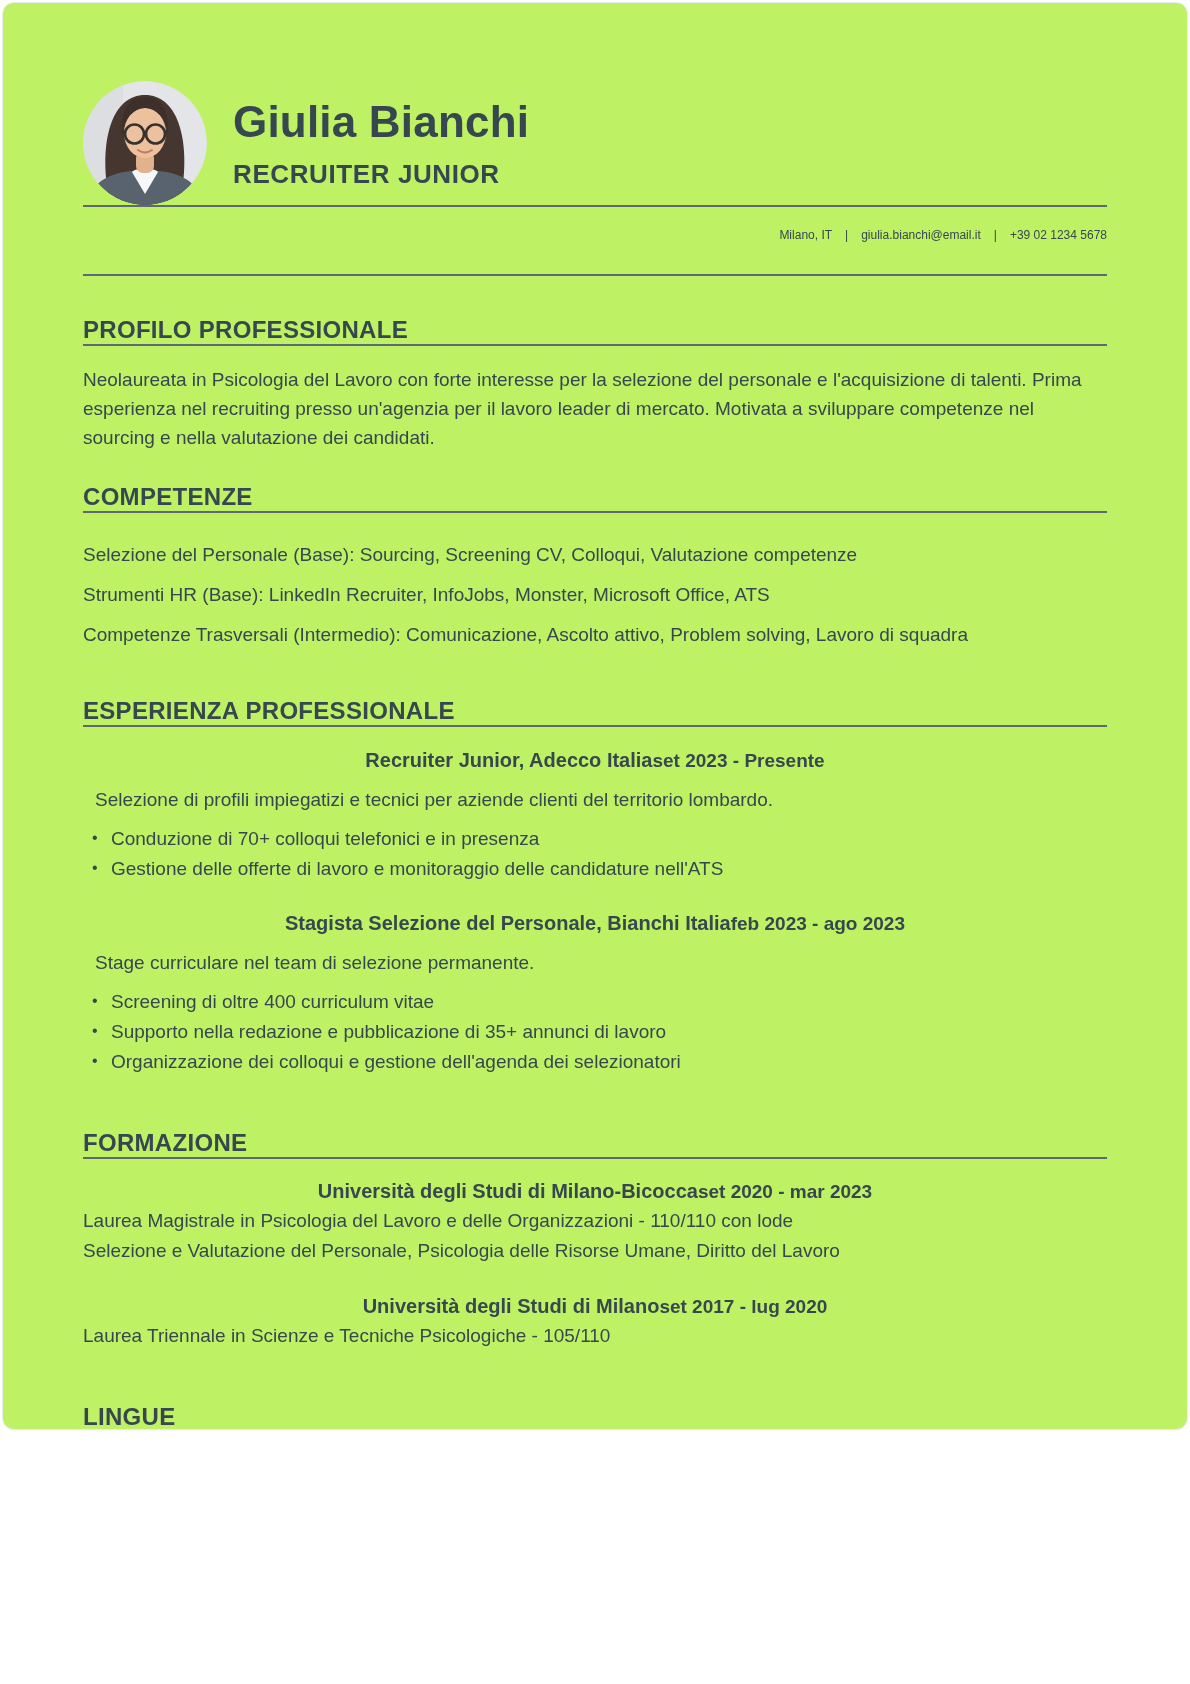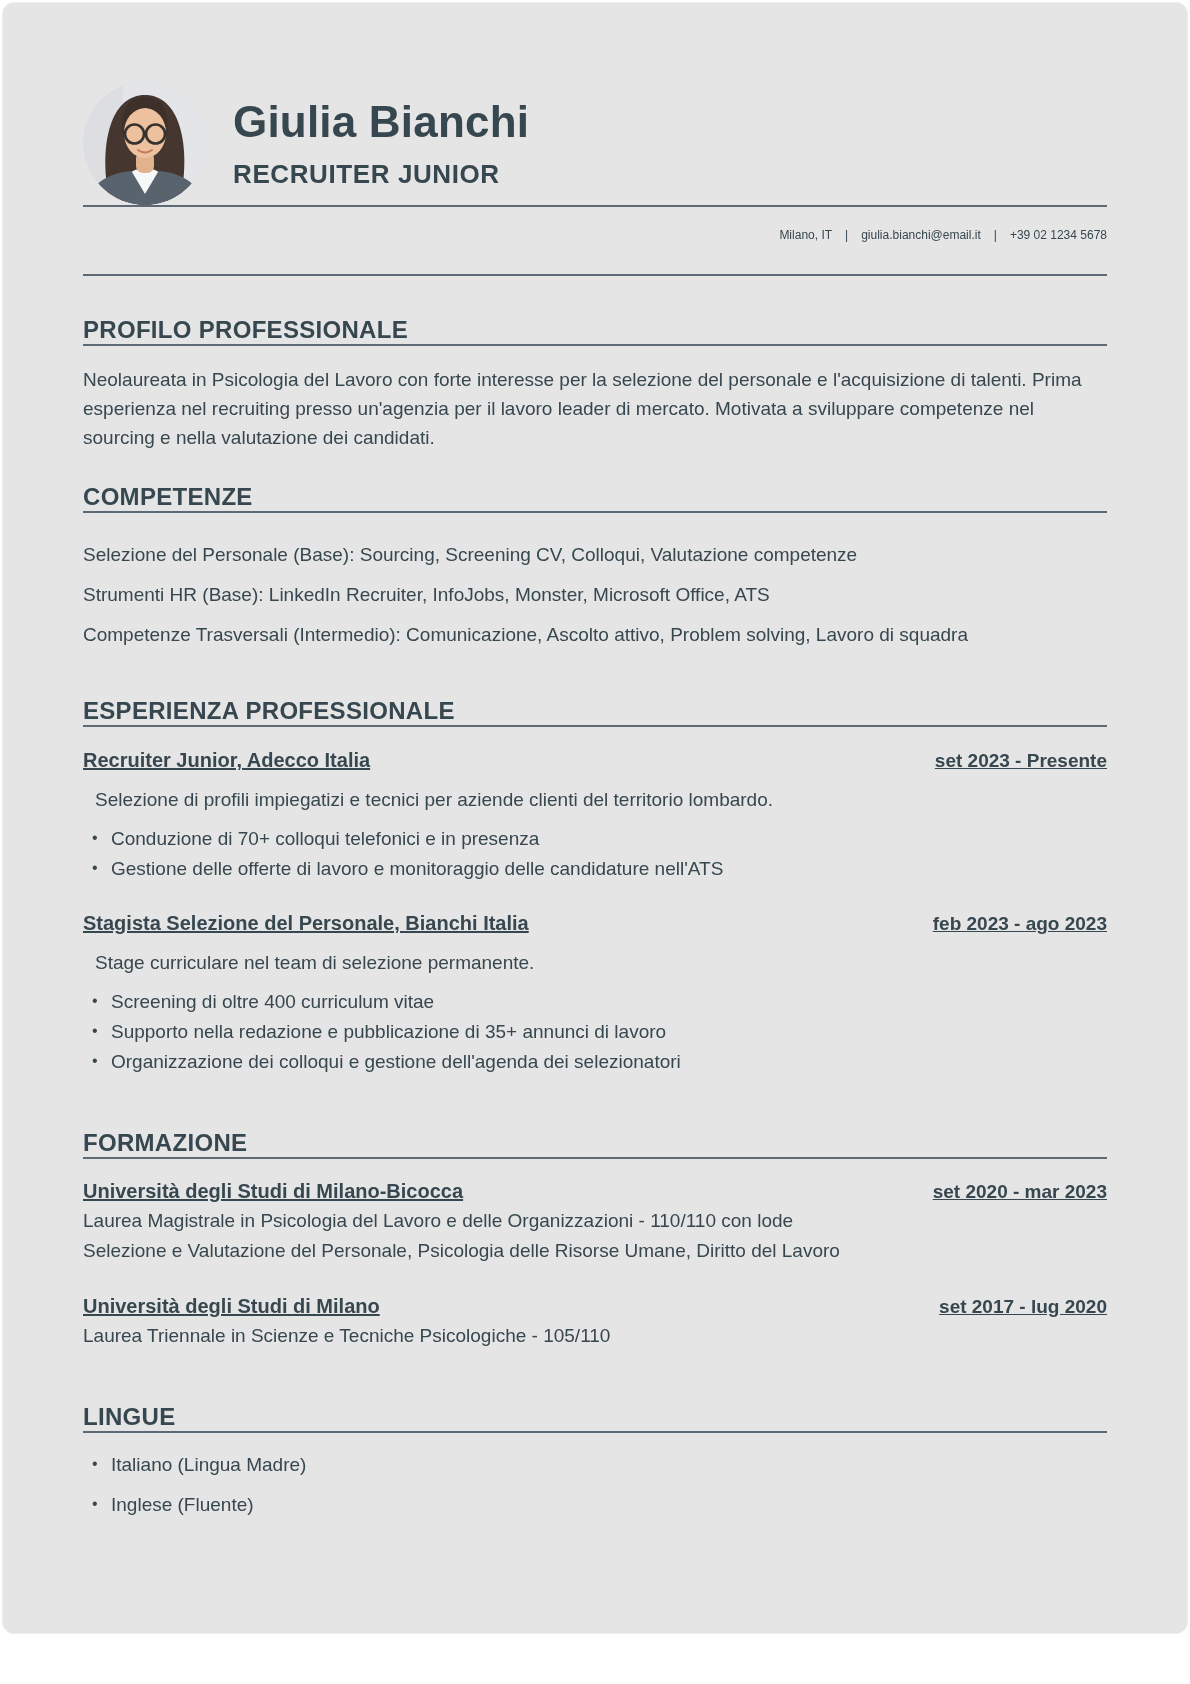--- a/index.html
+++ b/index.html
@@ -1,18 +1,18 @@
 <!DOCTYPE html>
 <html><head>
 <meta charset="utf-8">
 <style>
   html, body { margin:0; padding:0; background:#ffffff; }
   .page {
-    width:1186px; height:1632px; margin:2px auto; box-sizing:border-box;
-    background:#e5e5e5; border:1px solid #ececf0; border-radius:12px;
+    width:1186px; height:1428px; margin:2px auto; box-sizing:border-box;
+    background:#bef264; border:1px solid #ececf0; border-radius:12px;
     font-family:"Liberation Sans", sans-serif; color:#37474f; overflow:hidden;
   }
   .content { padding:78px 80px 0 80px; }
 
   
   .header-row { display:flex; align-items:center; gap:26px; }
   .avatar { width:124px; height:124px; border-radius:50%; overflow:hidden; flex:0 0 auto; }
   .name { font-size:44px; font-weight:700; margin:0; letter-spacing:0.2px; line-height:1.1; }
   .role { font-size:26px; font-weight:700; margin:14px 0 0 0; letter-spacing:0.6px; line-height:1.1; }
 
@@ -30,21 +30,21 @@
   .sec-h { font-size:24px; font-weight:700; margin:0; letter-spacing:0.3px; line-height:29px; }
   .sec-rule { margin-top:8px; }
 
   .profile-text { font-size:19px; line-height:29px; margin:19px 0 0 0; }
 
   .skills-list { margin-top:29px; }
   .skill-line { font-size:19px; line-height:26px; margin:0 0 14px 0; }
 
   .job { margin-top:20px; }
   .job + .job { margin-top:28px; }
-  .entry-head { display:flex; justify-content:space-between; align-items:baseline;text-decoration:underline; }
+  .entry-head { display:flex; justify-content:center; align-items:baseline; }
   .entry-title { font-size:20px; font-weight:700; line-height:27px; }
   .entry-dates { font-size:19px; font-weight:700; white-space:nowrap; line-height:27px; }
   .entry-summary { font-size:19px; line-height:27px; margin:12px; }
 
   ul.bullets { list-style:none; margin:5px 0 0 0; padding:0; }
   ul.bullets li {
     font-size:19px; line-height:27px; position:relative;
     padding-left:28px; margin-bottom:3px;
   }
   ul.bullets li::before {

